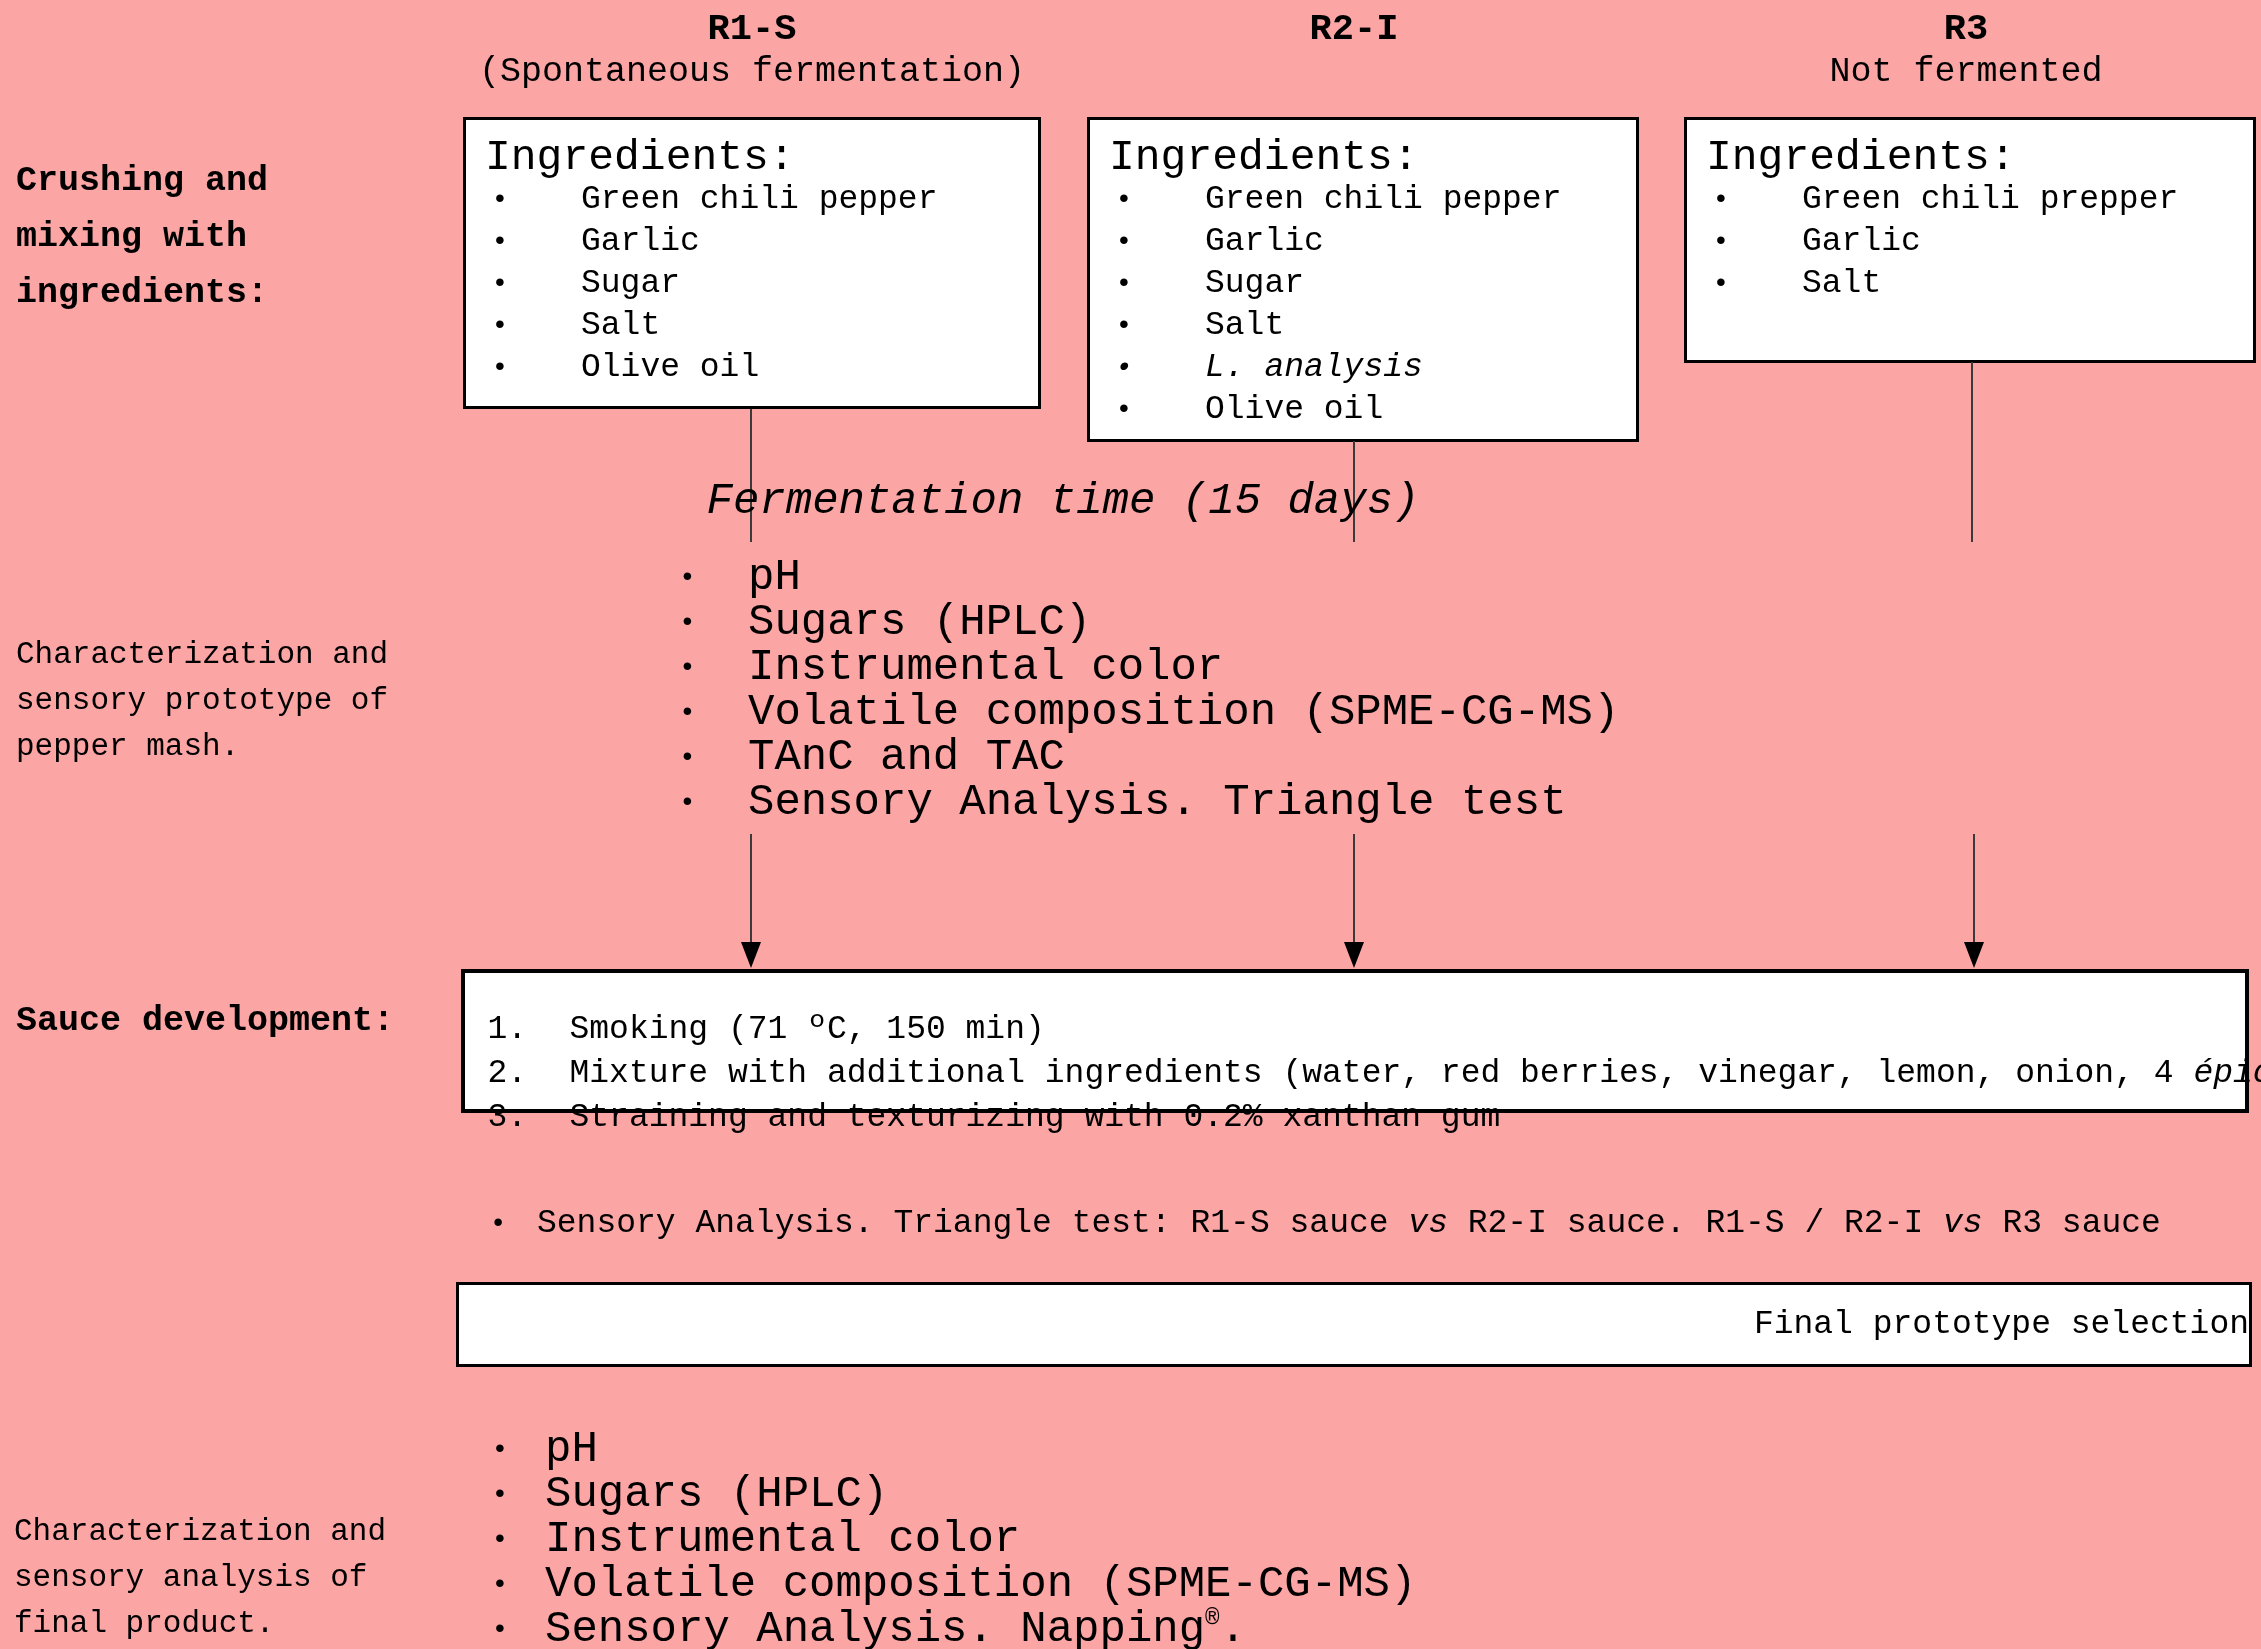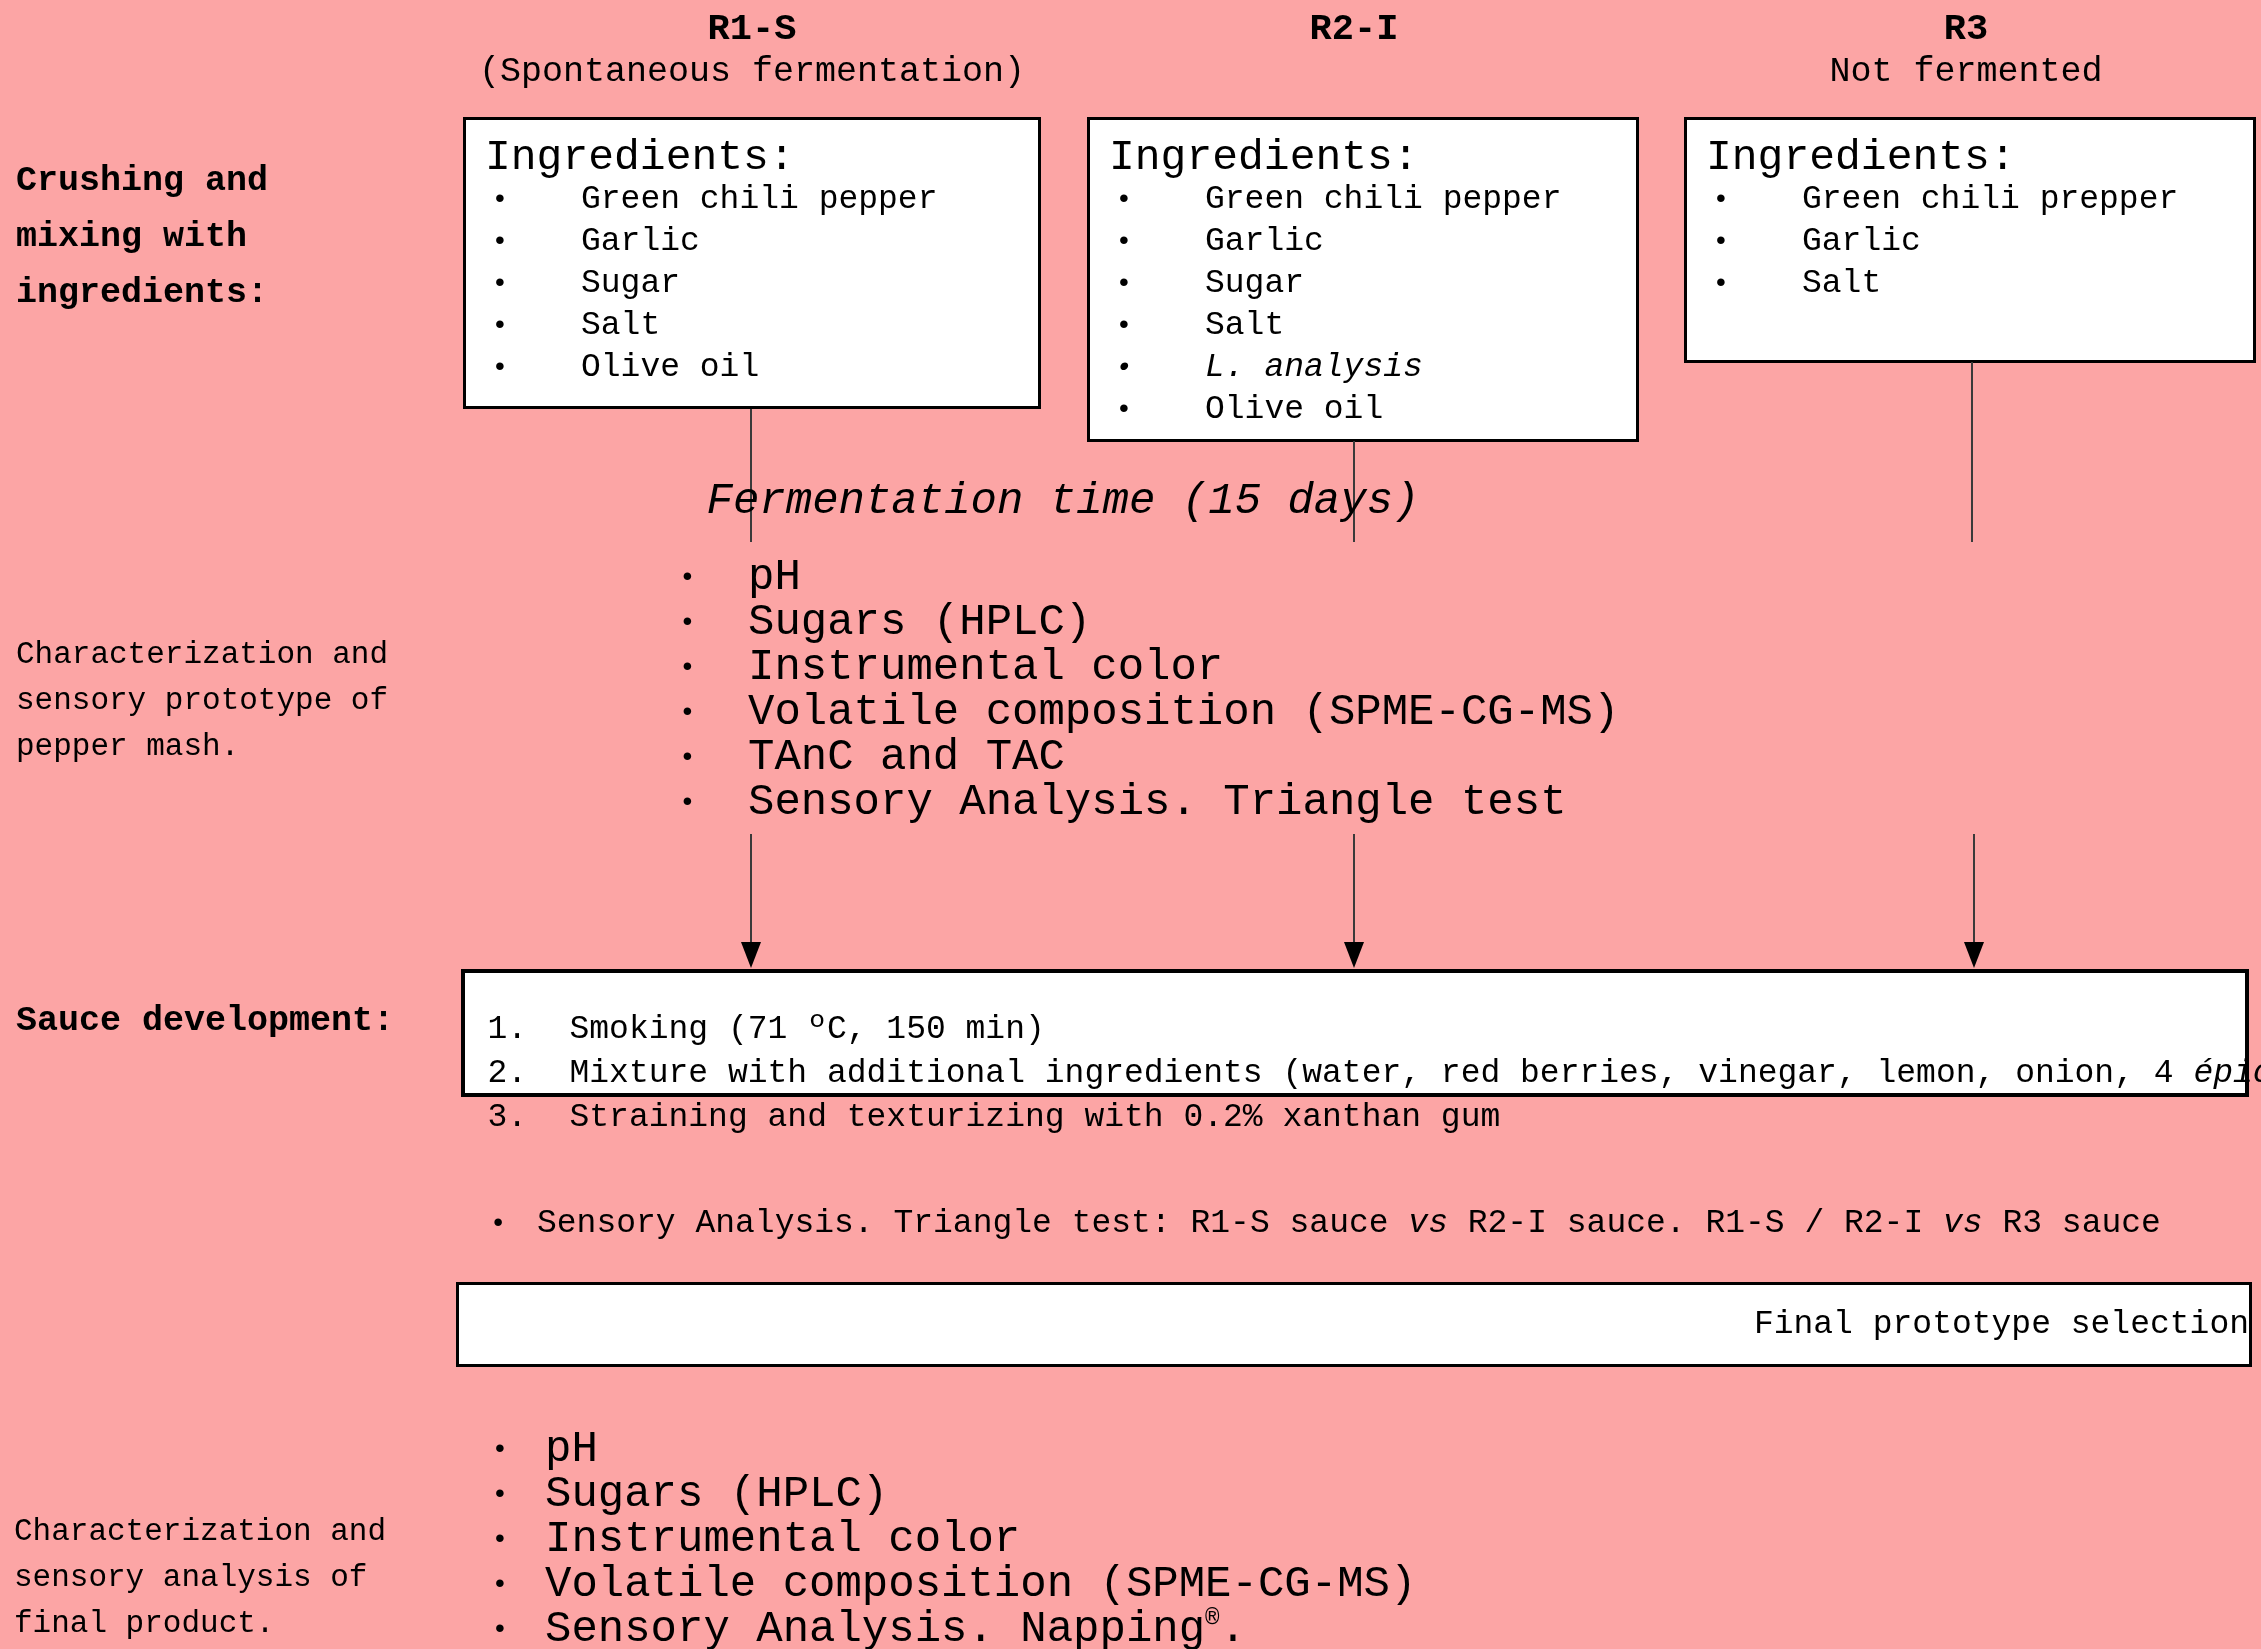--- a/index.html
+++ b/index.html
@@ -158,21 +158,21 @@
     <li>Sensory Analysis. Triangle test</li>
   </ul>
 
   <div class="abs arrow-line" style="left:750px; top:834px; height:110px;"></div>
   <div class="abs arrow-head" style="left:741px; top:942px;"></div>
   <div class="abs arrow-line" style="left:1353px; top:834px; height:110px;"></div>
   <div class="abs arrow-head" style="left:1344px; top:942px;"></div>
   <div class="abs arrow-line" style="left:1973px; top:834px; height:110px;"></div>
   <div class="abs arrow-head" style="left:1964px; top:942px;"></div>
 
-  <div class="abs sauce-box" style="left:461px; top:969px; width:1788px; height:128px;">
+  <div class="abs sauce-box" style="left:461px; top:969px; width:1788px; height:144px;">
     <ol>
       <li><span class="step-num">1.</span><span><span>Smoking (71 ºC, 150 min)</span></span></li>
       <li><span class="step-num">2.</span><span><span>Mixture with additional ingredients (water, red berries, vinegar, lemon, onion, 4 </span><span style="font-style: italic;">épices</span><span>)</span></span></li>
       <li><span class="step-num">3.</span><span><span>Straining and texturizing with 0.2% xanthan gum</span></span></li>
     </ol>
   </div>
 
   <div class="abs bullet-line" style="left:486px; top:1201px;"><span>Sensory Analysis. Triangle test: R1-S sauce </span><span style="font-style: italic;">vs</span><span> R2-I sauce. R1-S / R2-I </span><span style="font-style: italic;">vs</span><span> R3 sauce</span></div>
 
   <div class="abs proto-box" style="left:456px; top:1282px; width:1796px; height:85px;">

